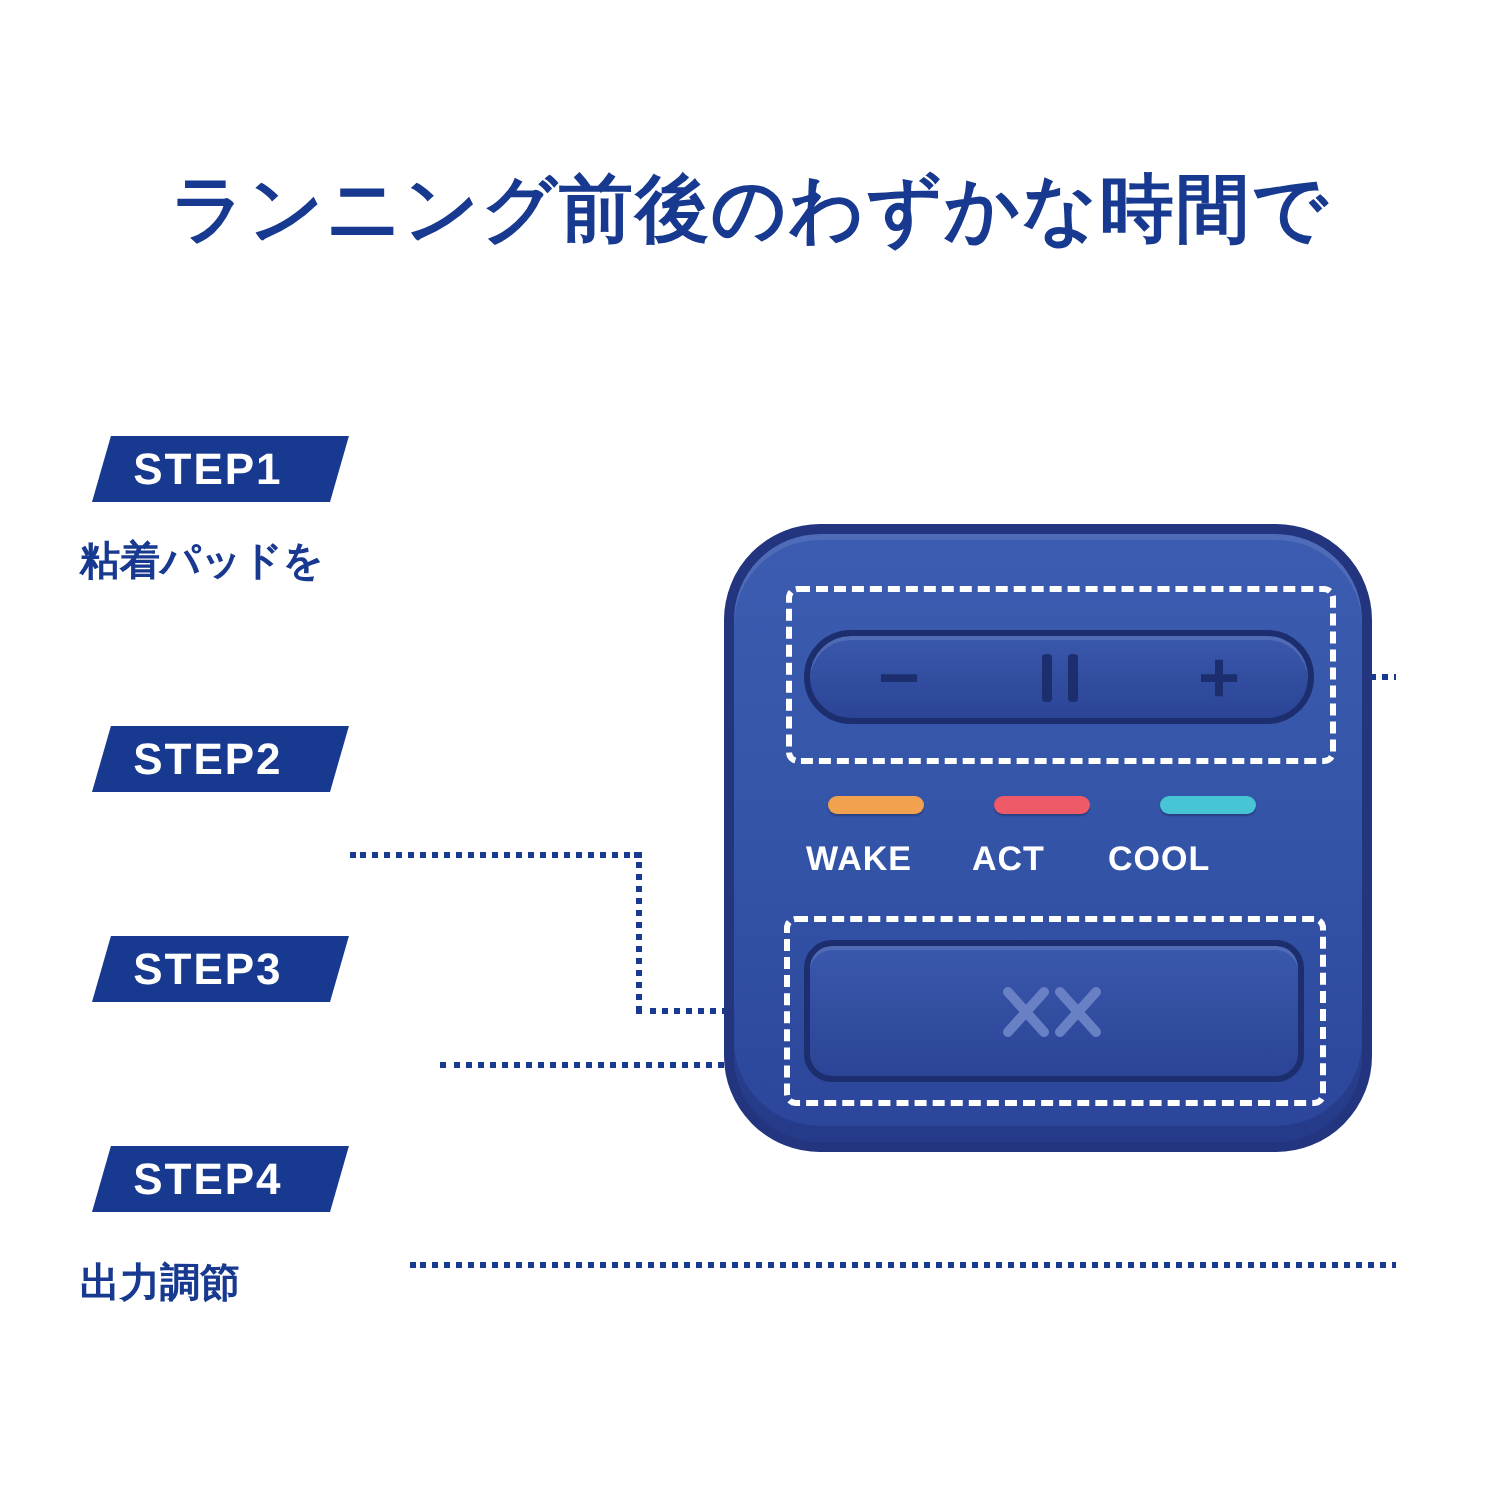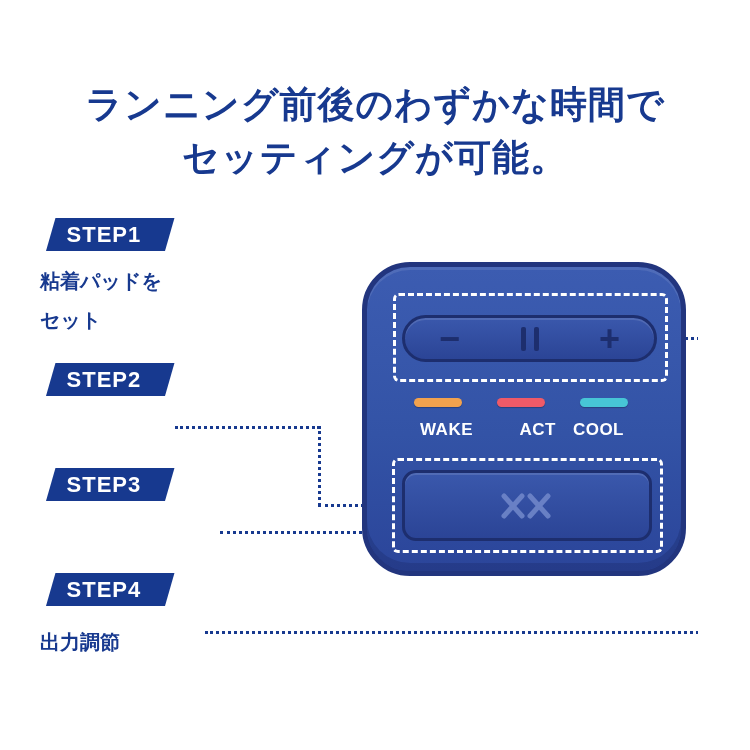--- a/index.html
+++ b/index.html
@@ -29,43 +29,41 @@
   .callout{border:3px dashed #ffffff;border-radius:6px;background:transparent;}
   .pill-button{left:35px;top:48px;width:255px;height:47px;border-radius:24px;
     border:3px solid #1d2e6e;display:flex;align-items:center;justify-content:space-between;
     padding:0 34px;background:linear-gradient(180deg,#3a58ac 0%,#2b4496 100%);
     box-shadow:inset 0 2px 0 rgba(255,255,255,0.12);}
   .pm{color:#1d2e6e;font-weight:bold;font-size:36px;line-height:40px;}
   .grip{display:flex;gap:8px;}
   .grip span{display:block;width:5px;height:24px;background:#1d2e6e;border-radius:2px;}
   .led{position:absolute;height:9px;width:48px;border-radius:5px;top:131px;
     box-shadow:0 1px 1px rgba(0,0,0,0.25);}
-  .led-label{position:absolute;top:153px;width:70px;text-align:right;color:#ffffff;
+  .led-label{position:absolute;top:153px;width:70px;text-align:left;color:#ffffff;
     font-weight:bold;font-size:17px;letter-spacing:.5px;}
   .power-button{left:35px;top:203px;width:250px;height:71px;border-radius:14px;
     border:3px solid #1d2e6e;display:flex;align-items:center;justify-content:center;
     background:linear-gradient(180deg,#3a58ac 0%,#2b4496 100%);
     box-shadow:inset 0 2px 0 rgba(255,255,255,0.12);}
 </style>
 </head>
 <body>
 
 <div class="stage">
 
   <div class="abs headline">
     <div>ランニング前後のわずかな時間で</div>
-    <div>セッティングが可能。</div>
   </div>
 
   <div class="abs banner" style="top:218px">
     <span class="lbl">STEP1</span>
   </div>
   <div class="abs step-text" style="top:262px">
     <div>粘着パッドを</div>
-    <div>セット</div>
   </div>
 
   <div class="abs banner" style="top:363px">
     <span class="lbl">STEP2</span>
   </div>
 
   <div class="abs banner" style="top:468px">
     <span class="lbl">STEP3</span>
   </div>
 

